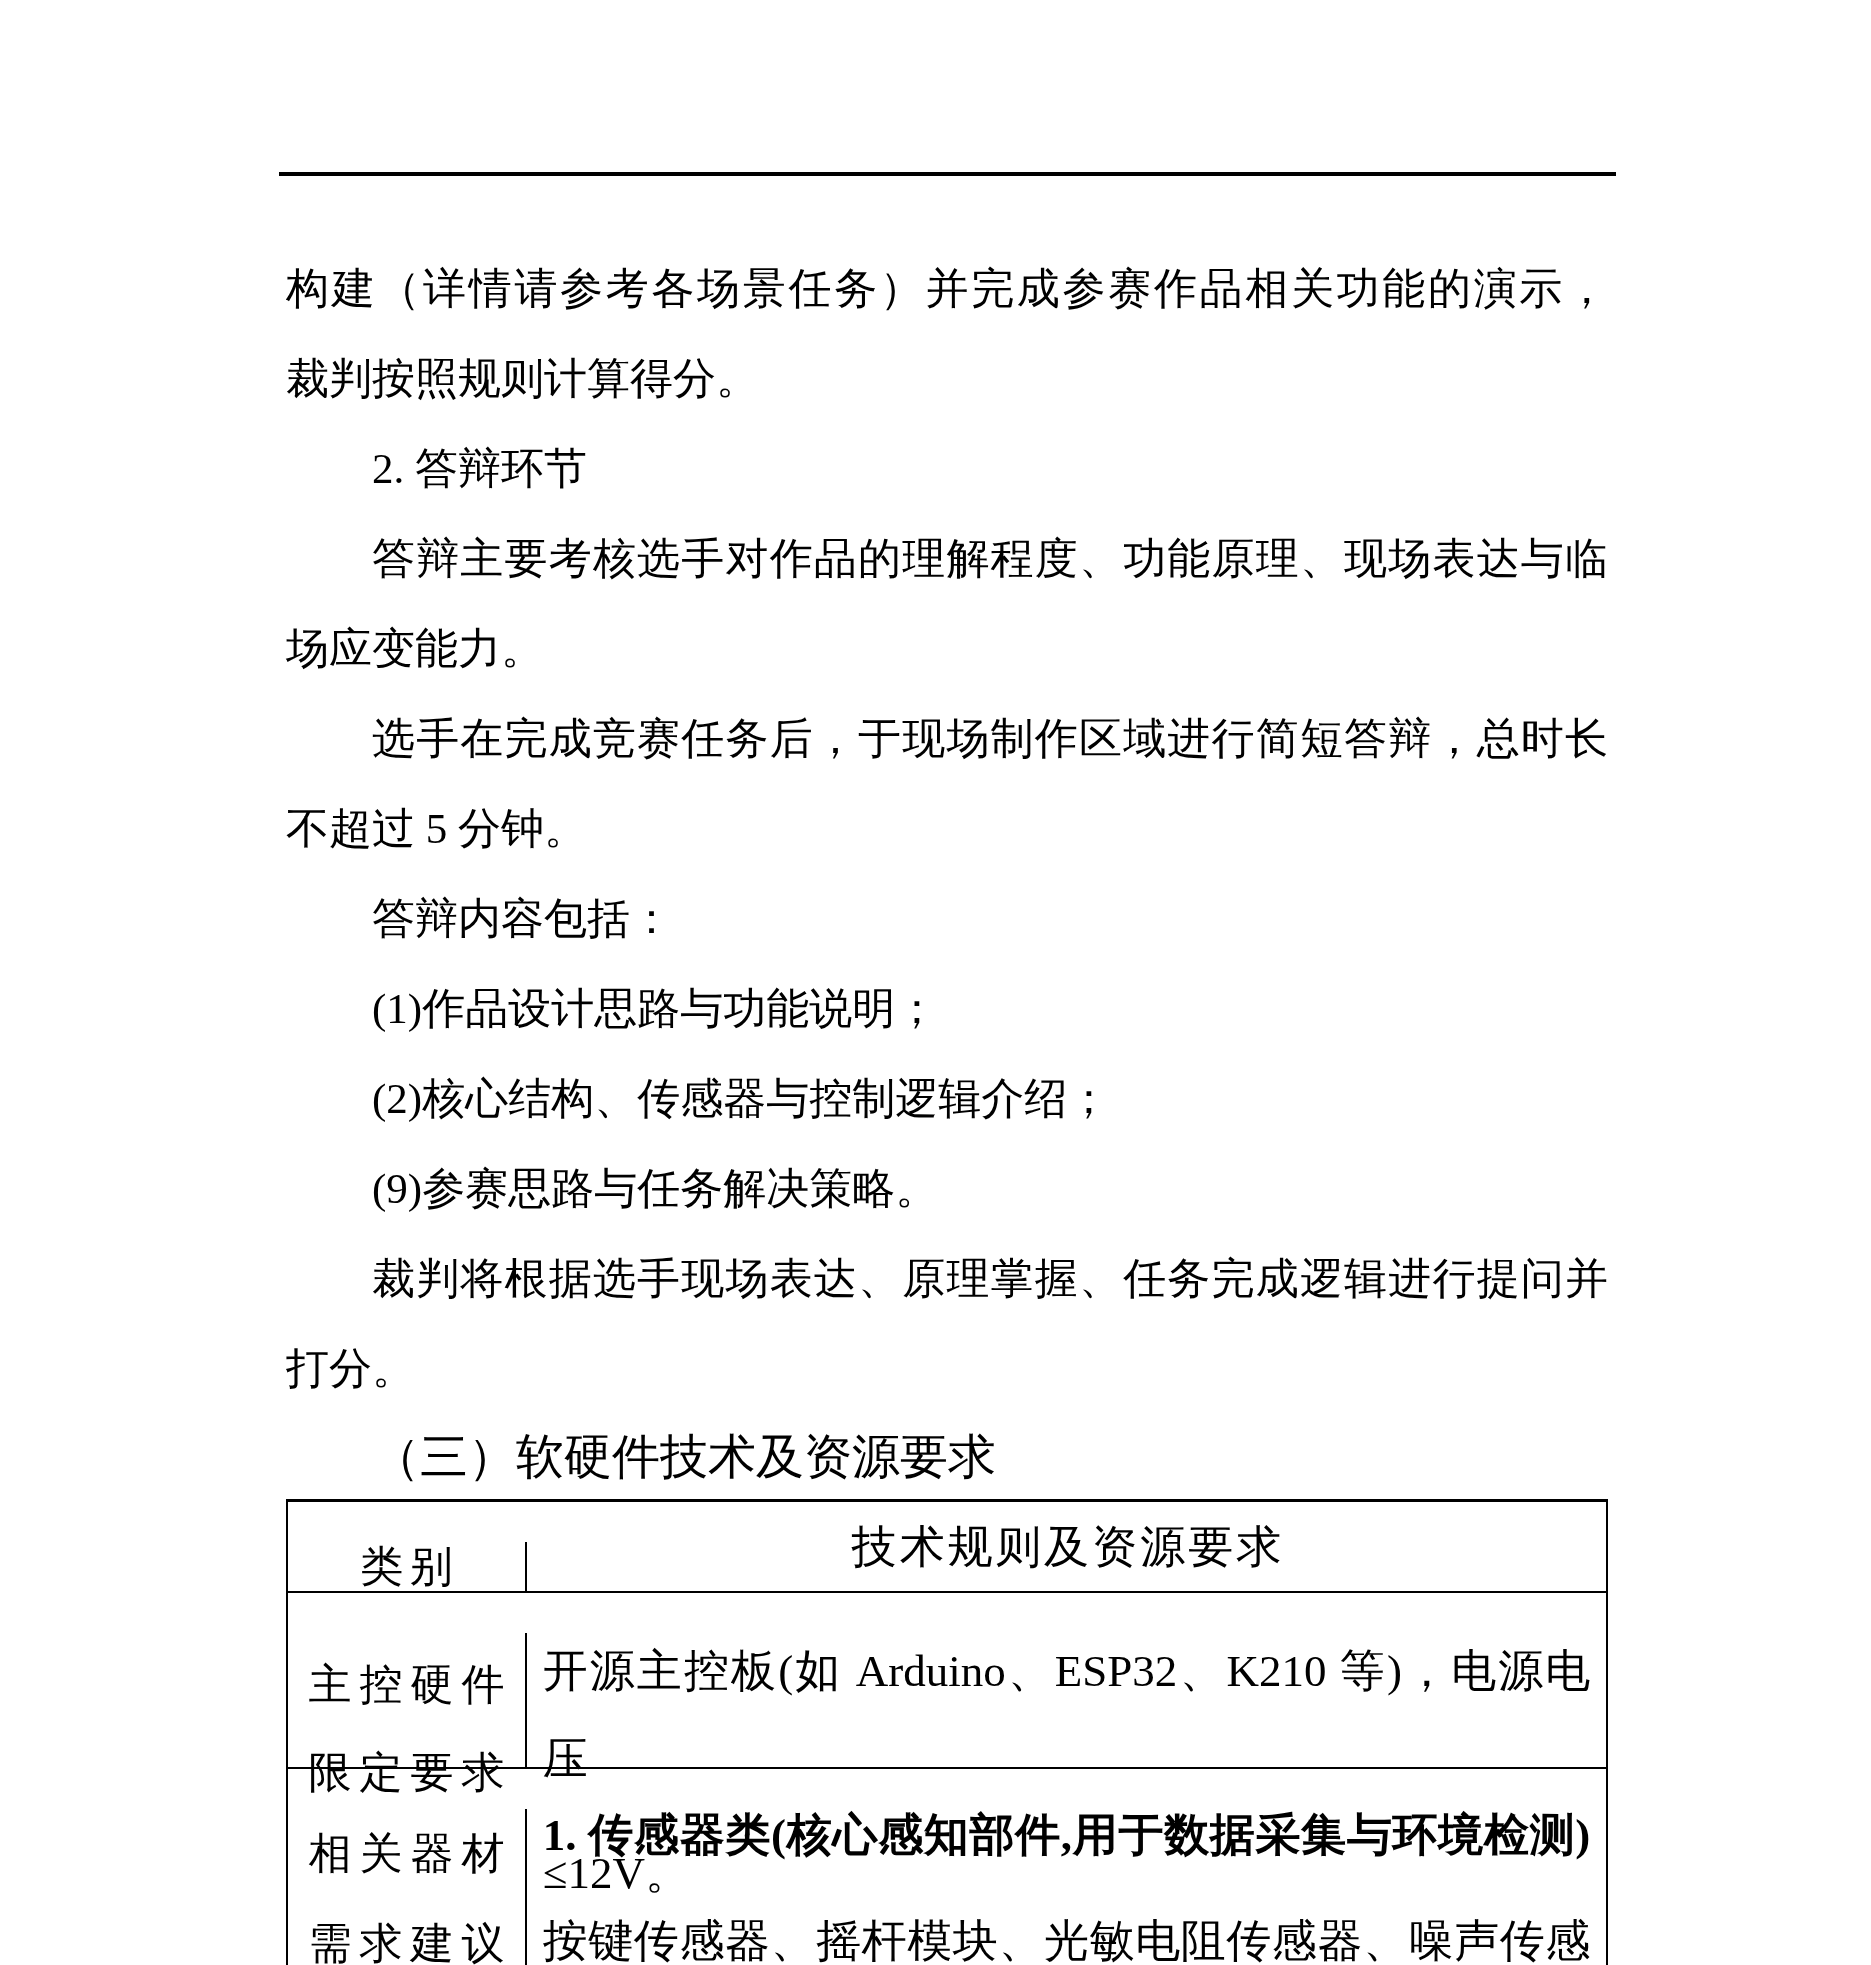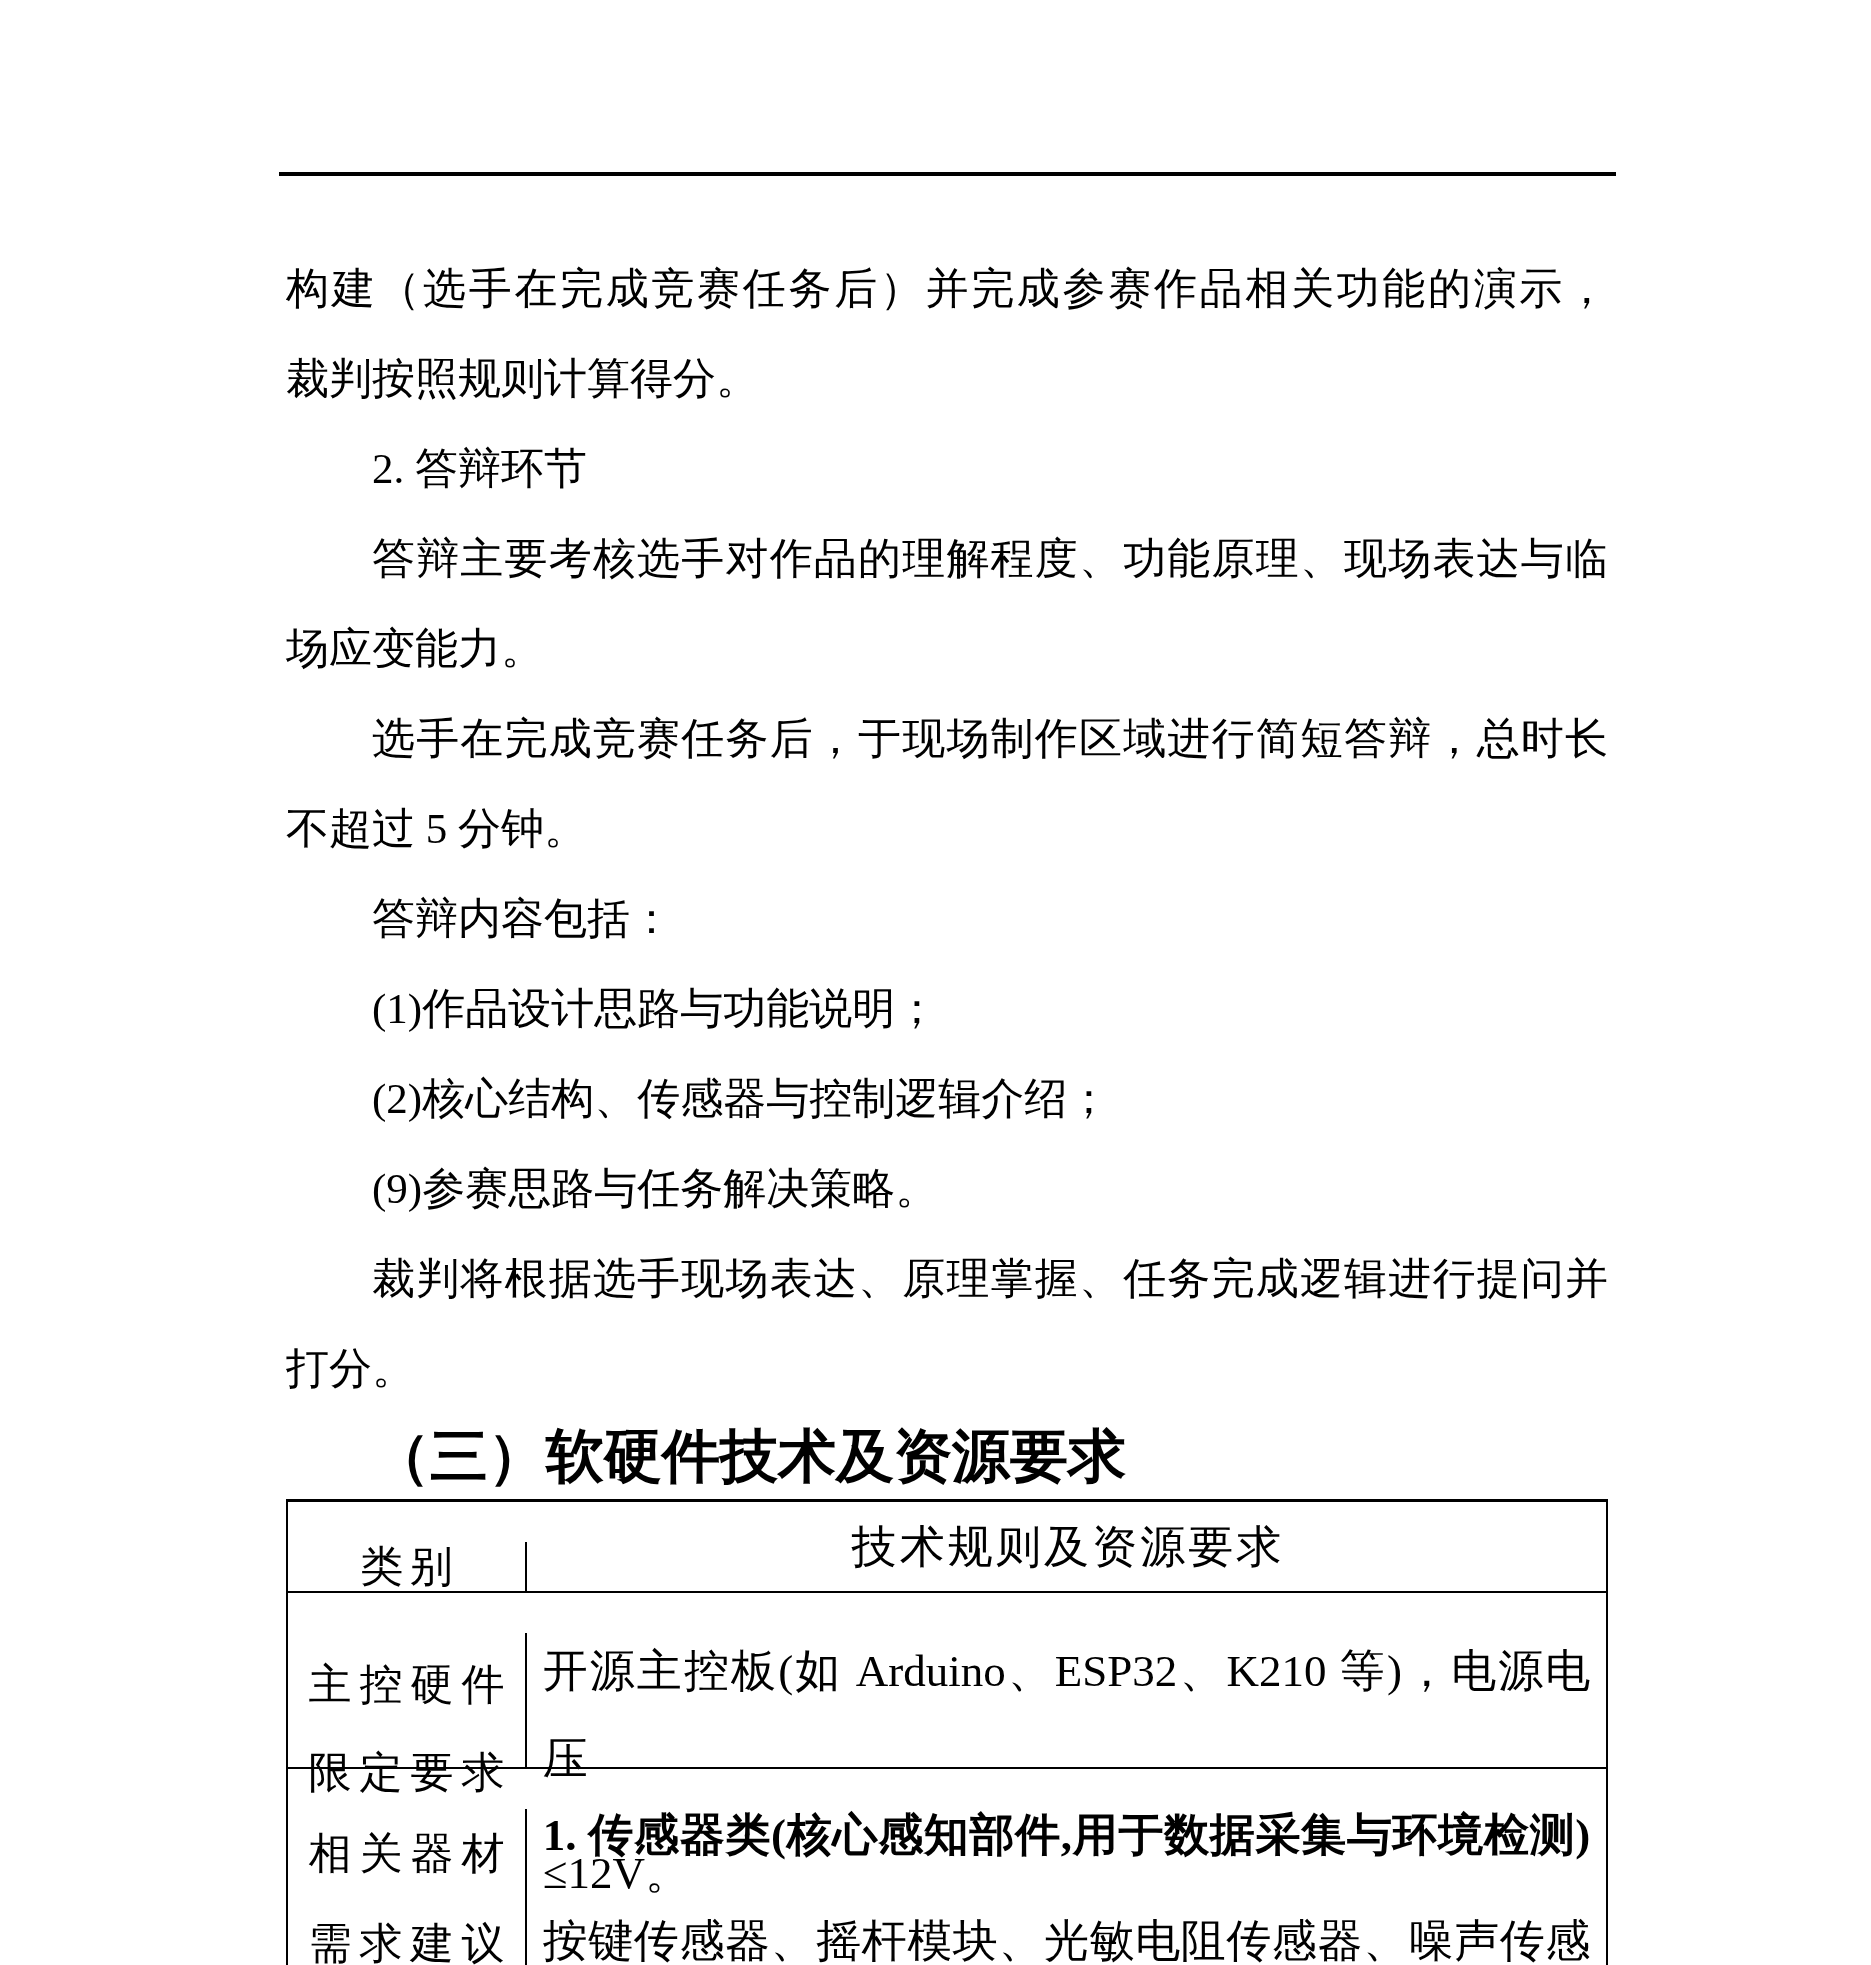--- a/index.html
+++ b/index.html
@@ -28,22 +28,22 @@
     width: 1322px;
     font-size: 43px;
     line-height: 90px;
     text-align: justify;
     text-justify: inter-ideograph;
   }
   .line { text-align: justify; }
   .line.fill { text-align-last: justify; }
   .line.indent { text-indent: 86px; }
   .section-heading {
-    font-weight: bold;
-    font-size: 58px;
+    font-weight: normal;
+    font-size: 48px;
     line-height: 85px;
     text-indent: 86px;
     text-align: left;
     text-align-last: left;
   }
   .doc-table {
     position: absolute;
     left: 286px;
     top: 1499px;
     width: 1322px;
@@ -87,21 +87,21 @@
   .content-line.bold { font-weight: bold; }
 </style>
 </head>
 <body>
 
 <div class="page">
 
   <div class="header-rule"></div>
 
   <div class="body-text">
-    <div class="line fill">构建（选手在完成竞赛任务后）并完成参赛作品相关功能的演示，</div>
+    <div class="line fill">构建（详情请参考各场景任务）并完成参赛作品相关功能的演示，</div>
     <div class="line">裁判按照规则计算得分。</div>
     <div class="line indent">2. 答辩环节</div>
     <div class="line fill indent">答辩主要考核选手对作品的理解程度、功能原理、现场表达与临</div>
     <div class="line">场应变能力。</div>
     <div class="line fill indent">选手在完成竞赛任务后，于现场制作区域进行简短答辩，总时长</div>
     <div class="line">不超过 5 分钟。</div>
     <div class="line indent">答辩内容包括：</div>
     <div class="line indent">(1)作品设计思路与功能说明；</div>
     <div class="line indent">(2)核心结构、传感器与控制逻辑介绍；</div>
     <div class="line indent">(9)参赛思路与任务解决策略。</div>

